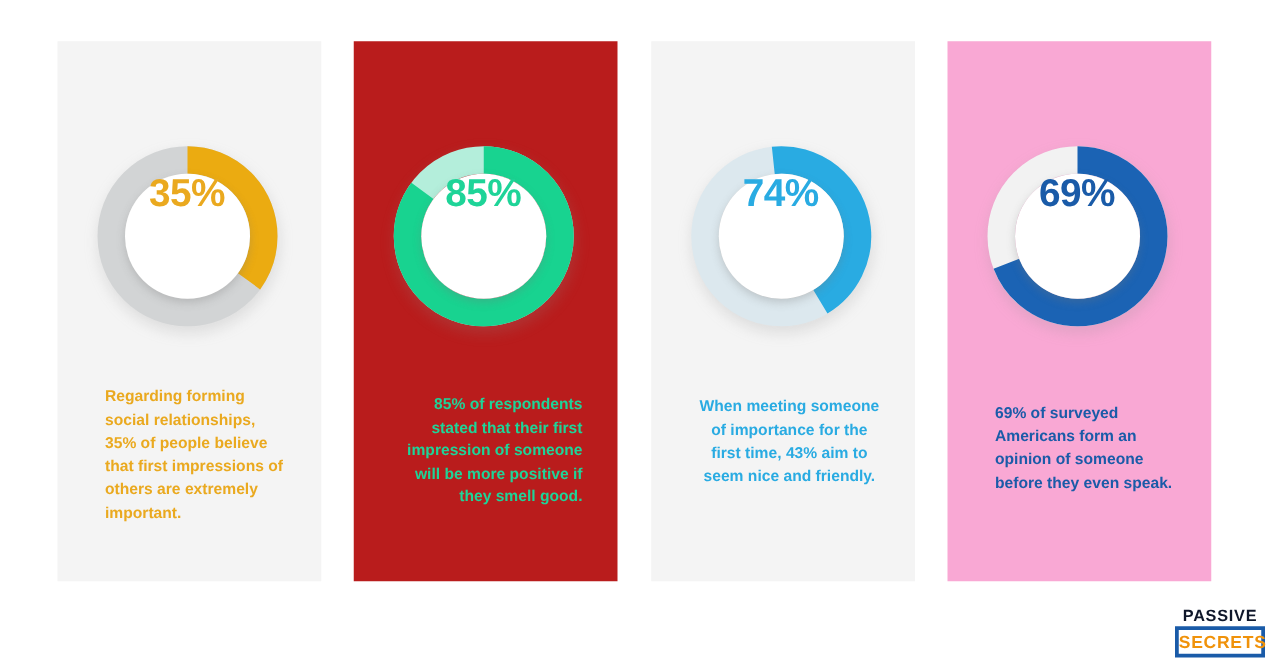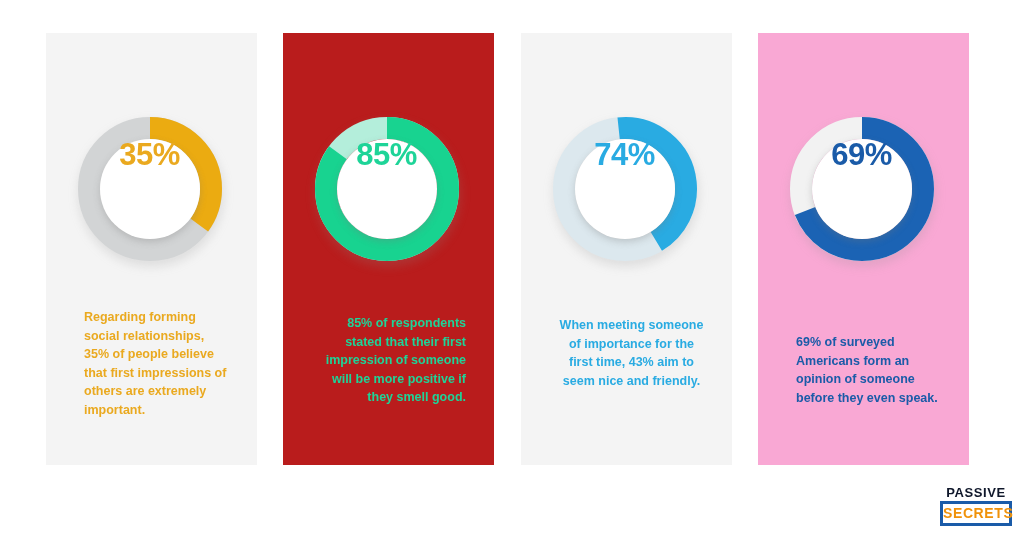--- a/index.html
+++ b/index.html
@@ -91,21 +91,21 @@
     right: 0;
     padding: 0 28px 0 38px;
     font-size: 12.5px;
     font-weight: bold;
     line-height: 1.48;
     box-sizing: border-box;
   }
   .panel.p1 .caption { top: 275px; }
   .panel.p2 .caption { top: 281px; }
   .panel.p3 .caption { top: 283px; }
-  .panel.p4 .caption { top: 300px; }
+  .panel.p4 .caption { top: 288px; }
 
   
   .logo {
     position: absolute;
     left: 940px;
     top: 486px;
     width: 72px;
     text-align: center;
     line-height: 1;
   }

